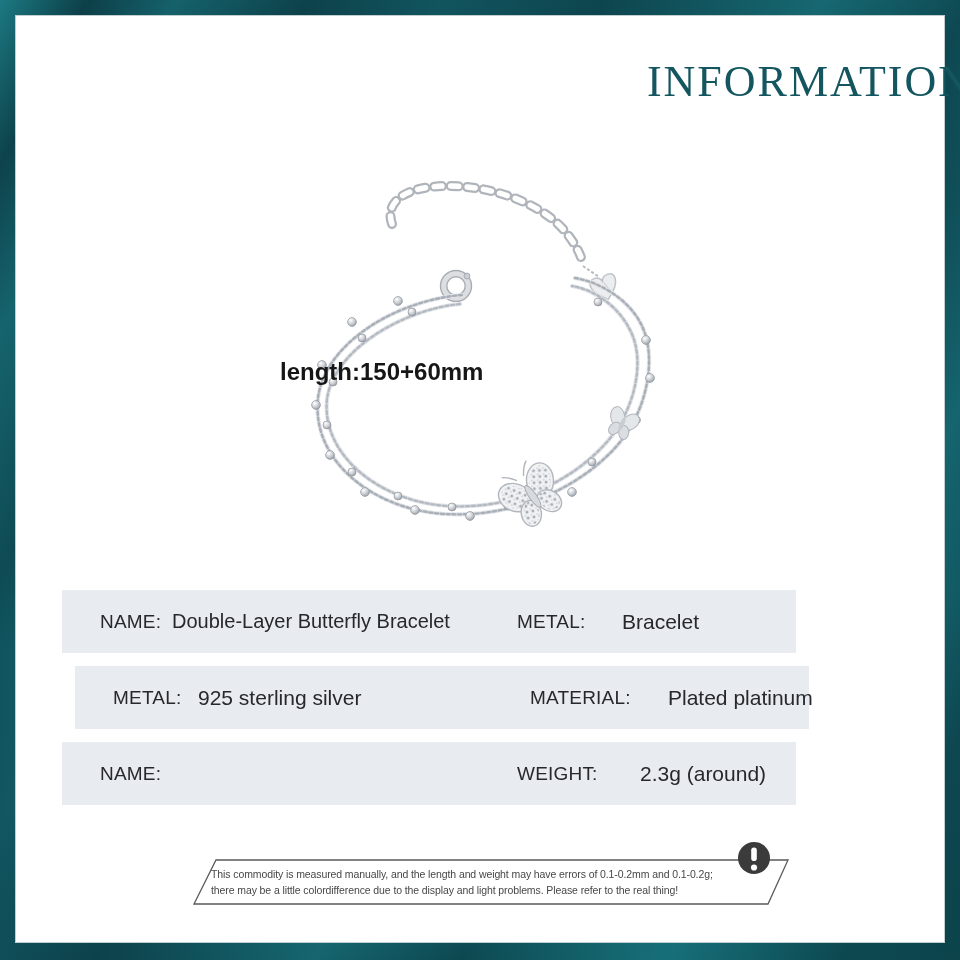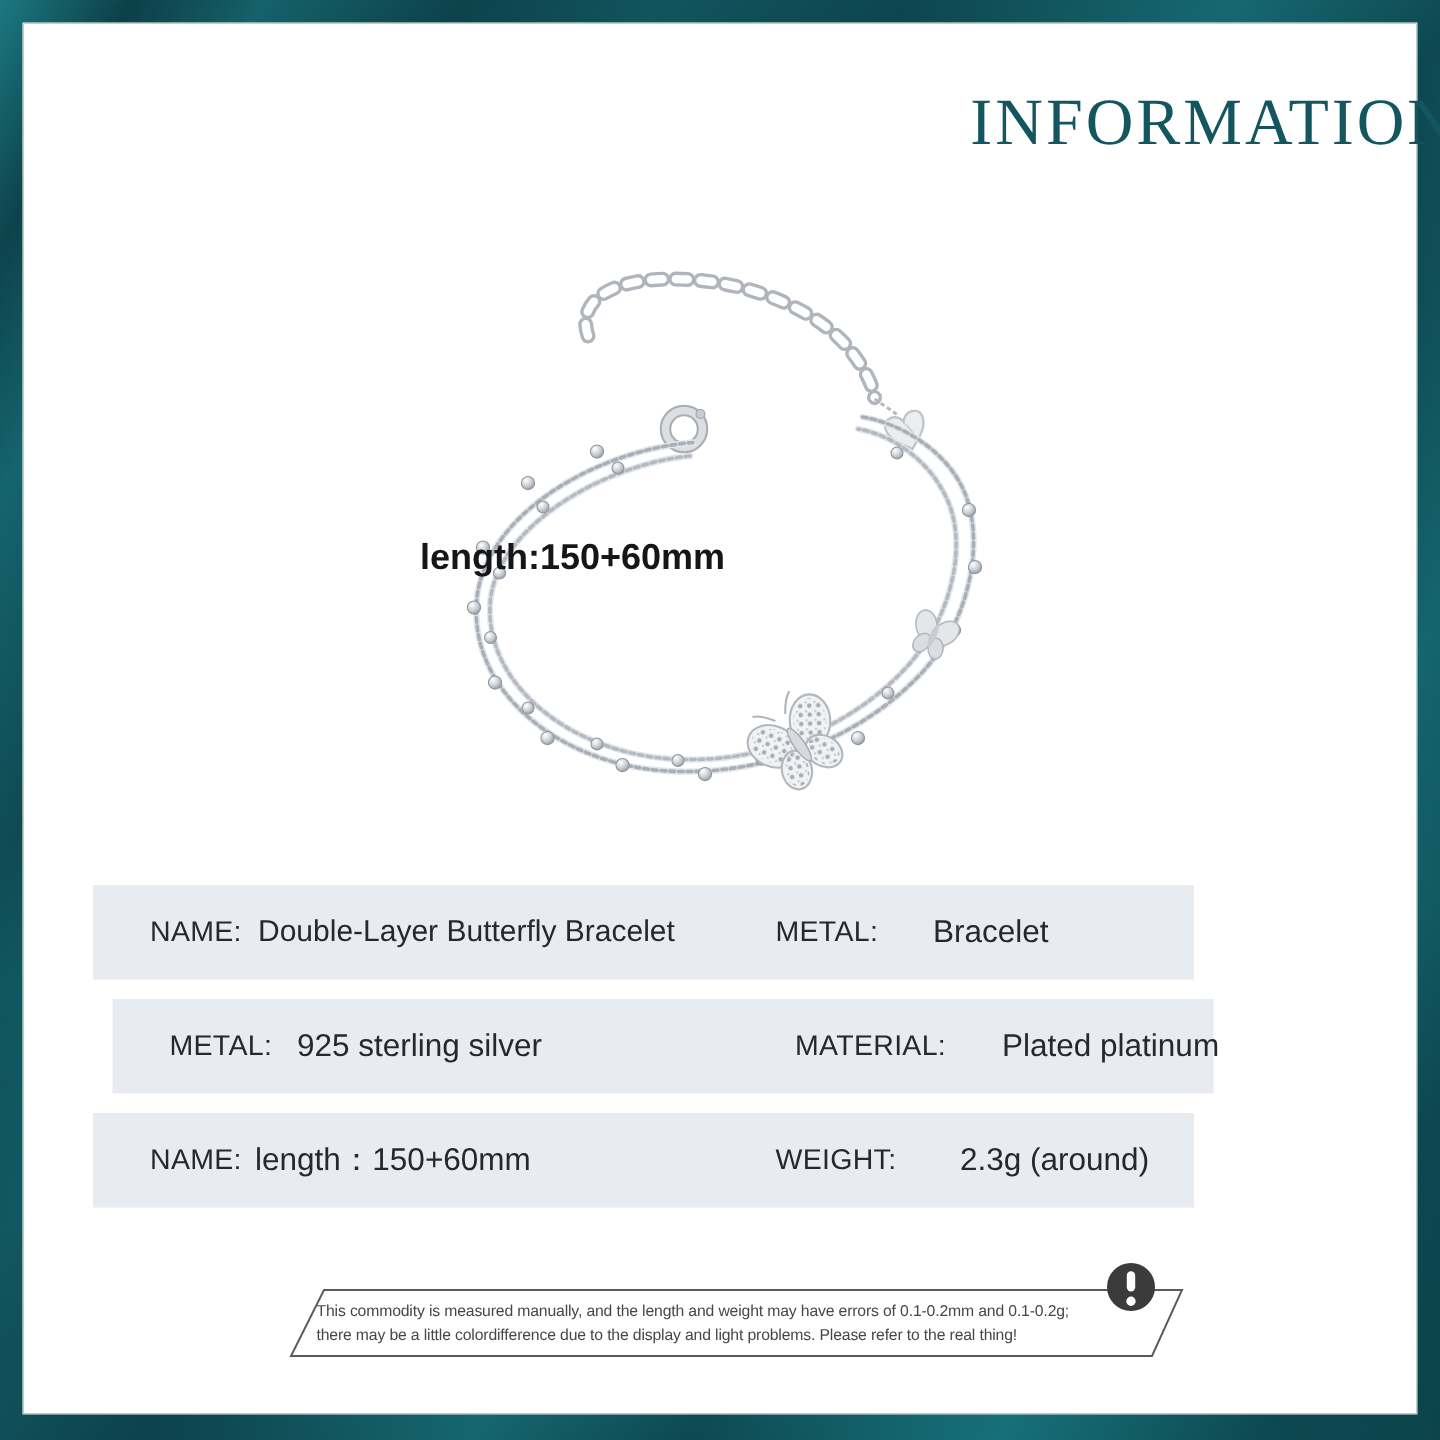--- a/index.html
+++ b/index.html
@@ -170,21 +170,20 @@
     <span class="r-val">Bracelet</span>
   </div>
   <div class="spec-row row-2">
     <span class="lbl l-lbl">METAL:</span>
     <span class="l-val">925 sterling silver</span>
     <span class="lbl r-lbl">MATERIAL:</span>
     <span class="r-val">Plated platinum</span>
   </div>
   <div class="spec-row row-3">
     <span class="lbl l-lbl">NAME:</span>
-    <span class="l-val">length：150+60mm</span>
     <span class="lbl r-lbl">WEIGHT:</span>
     <span class="r-val">2.3g (around)</span>
   </div>
 
   <div class="disclaimer-text">
     <div>This commodity is measured manually, and the length and weight may have errors of 0.1-0.2mm and 0.1-0.2g;</div>
     <div>there may be a little colordifference due to the display and light problems. Please refer to the real thing!</div>
   </div>
 </div>
 

